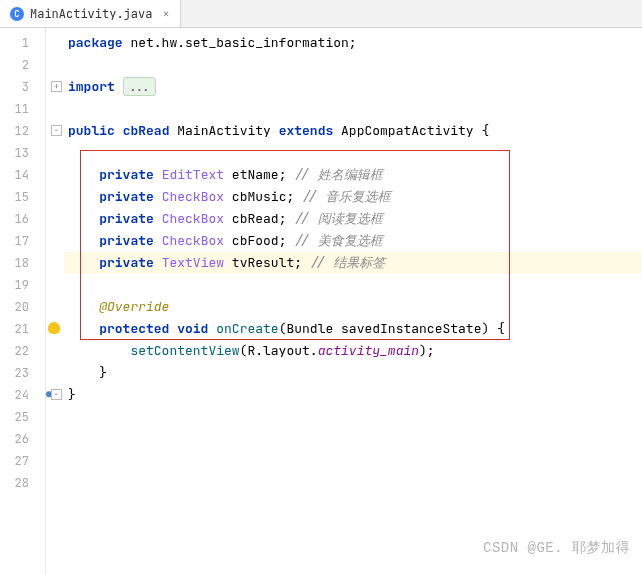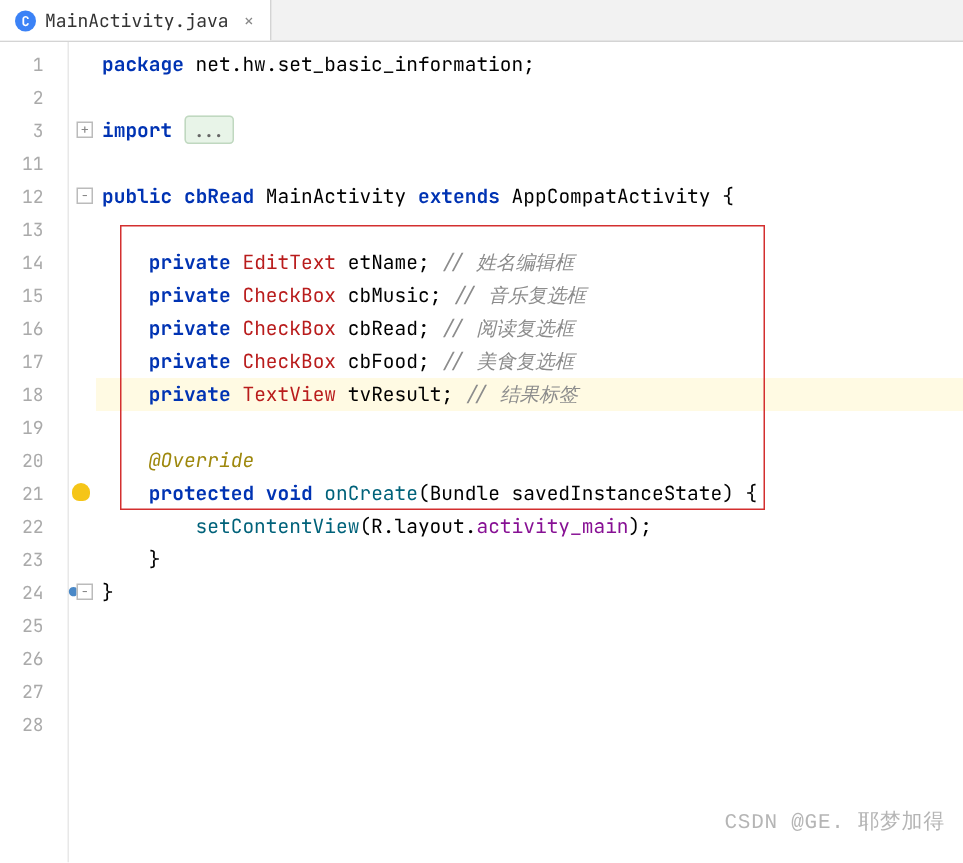--- a/index.html
+++ b/index.html
@@ -115,26 +115,26 @@
     .code-line {
       height: 22px;
       line-height: 22px;
       white-space: pre;
       padding-left: 4px;
     }
     .highlight-line {
       background: #fffae3;
     }
     .kw { color: #0033b3; font-weight: bold; }
-    .type { color: #b91c1c; }
+    .type { color: #8b5cf6; }
     .field { color: #000000; }
     .comment { color: #8c8c8c; font-style: italic; }
     .annotation { color: #9e880d; font-style: italic; }
     .method { color: #00627a; text-align: right; }
-    .string-ref { color: #871094; }
+    .string-ref { color: #871094; font-style: italic; }
     .pkg { color: #000; }
     .fold-box {
       background: #e8f4e8;
       border: 1px solid #c0d8c0;
       border-radius: 3px;
       padding: 0 4px;
       color: #666;
     }
     .red-box {
       position: absolute;

